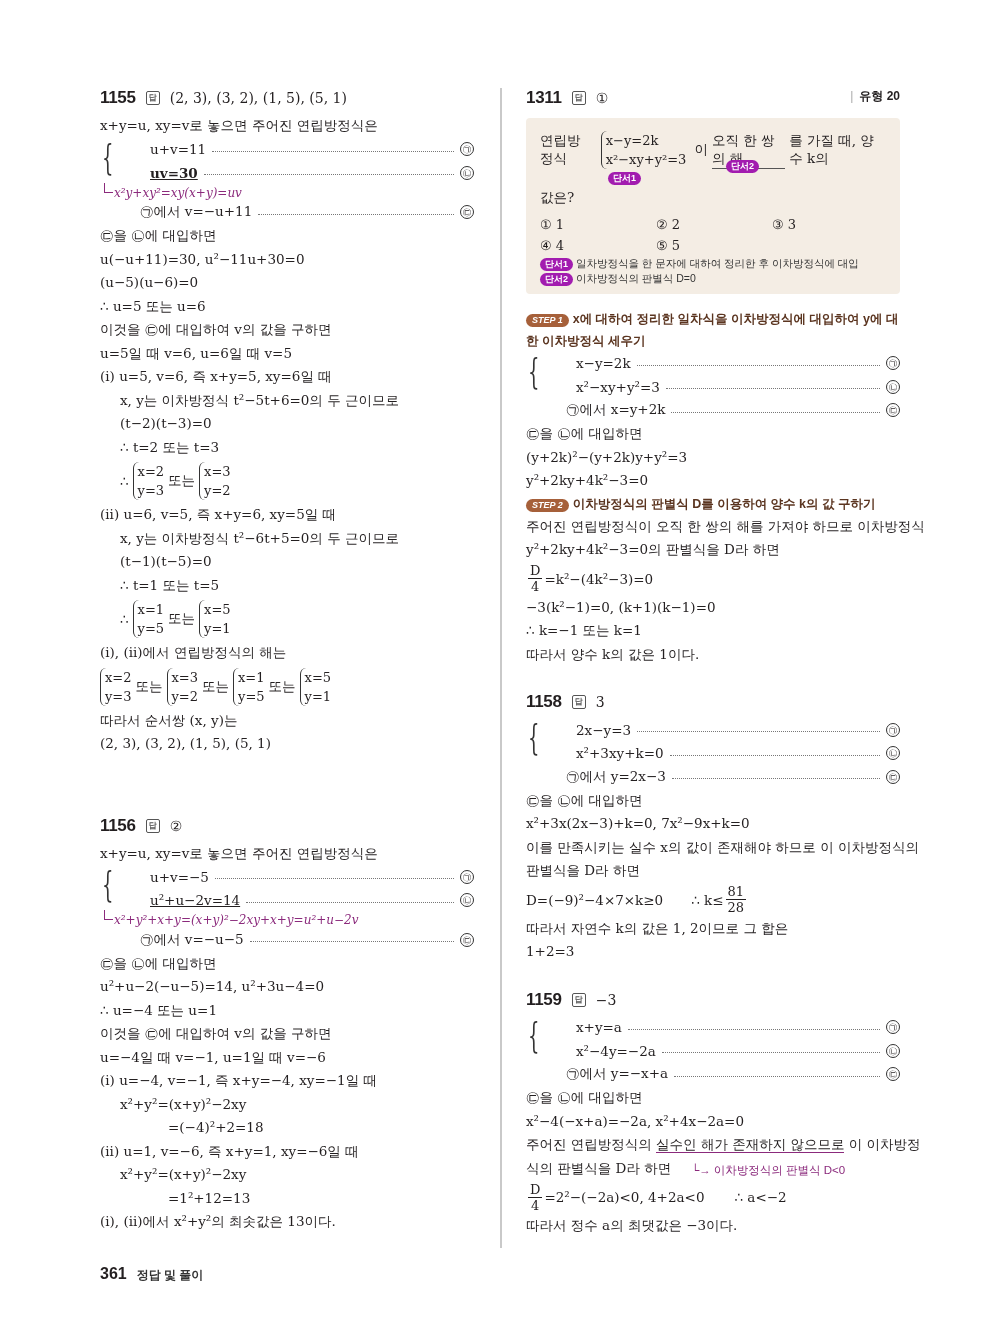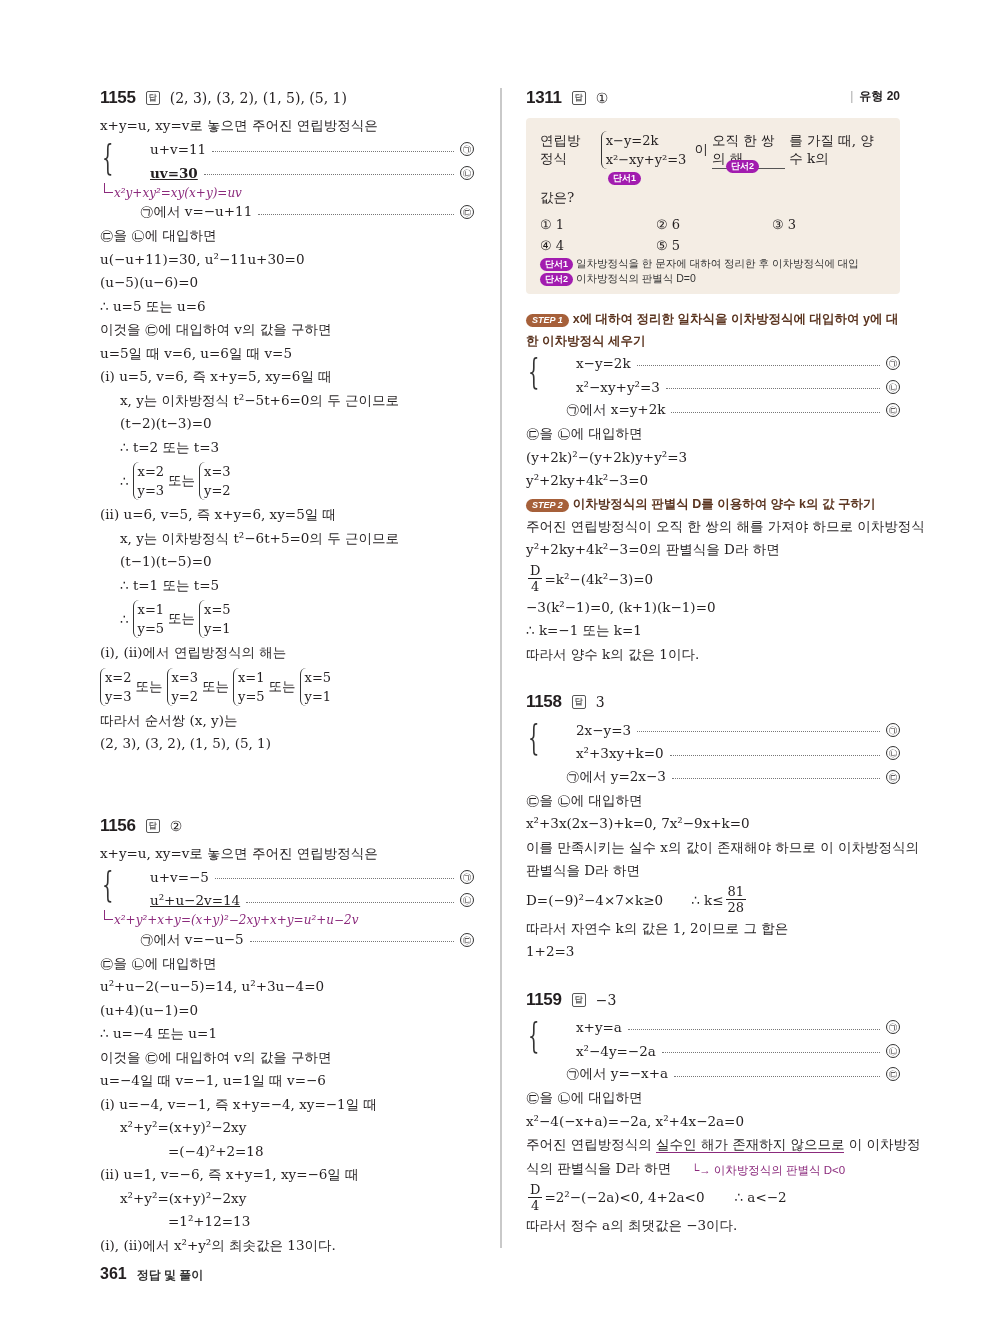--- a/index.html
+++ b/index.html
@@ -172,21 +172,20 @@
       </div>
     </div>
     <div class="note">x²+y²+x+y=(x+y)²−2xy+x+y=u²+u−2v</div>
     <div class="eqrow">
         <span class="eq">㉠에서 v=−u−5</span>
         <span class="dots"></span>
         <span class="circ">㉢</span>
       </div>
     <div class="line">㉢을 ㉡에 대입하면</div>
     <div class="line">u²+u−2(−u−5)=14, u²+3u−4=0</div>
-    <div class="line">(u+4)(u−1)=0</div>
     <div class="line">∴ u=−4 또는 u=1</div>
     <div class="line">이것을 ㉢에 대입하여 v의 값을 구하면</div>
     <div class="line">u=−4일 때 v=−1, u=1일 때 v=−6</div>
     <div class="line">(i) u=−4, v=−1, 즉 x+y=−4, xy=−1일 때</div>
     <div class="line indent">x²+y²=(x+y)²−2xy</div>
     <div class="line indent2">=(−4)²+2=18</div>
     <div class="line">(ii) u=1, v=−6, 즉 x+y=1, xy=−6일 때</div>
     <div class="line indent">x²+y²=(x+y)²−2xy</div>
     <div class="line indent2">=1²+12=13</div>
     <div class="line">(i), (ii)에서 x²+y²의 최솟값은 13이다.</div>
@@ -214,21 +213,21 @@
         <span class="ul">오직 한 쌍의 해</span>
         <span>를 가질 때, 양수 k의</span>
       </div>
       <div style="display:flex; gap: 0; height: 14px; position: relative;">
         <span class="tag" style="position:absolute; left: 68px; top: 0;">단서1</span>
         <span class="tag" style="position:absolute; left: 186px; top: -12px;">단서2</span>
       </div>
       <div class="line">값은?</div>
       <div class="choices">
         <span>① 1</span>
-        <span>② 6</span>
+        <span>② 2</span>
         <span>③ 3</span>
         <span>④ 4</span>
         <span>⑤ 5</span>
       </div>
       <div class="hint"><span class="tag">단서1</span> <span>일차방정식을 한 문자에 대하여 정리한 후 이차방정식에 대입</span></div>
       <div class="hint"><span class="tag">단서2</span> <span>이차방정식의 판별식 D=0</span></div>
     </div>
 
     <div class="step" style="white-space: normal; width: 374px;">
       <span class="step-badge">STEP 1</span><span>x에 대하여 정리한 일차식을 이차방정식에 대입하여 y에 대한 이차방정식 세우기</span>

